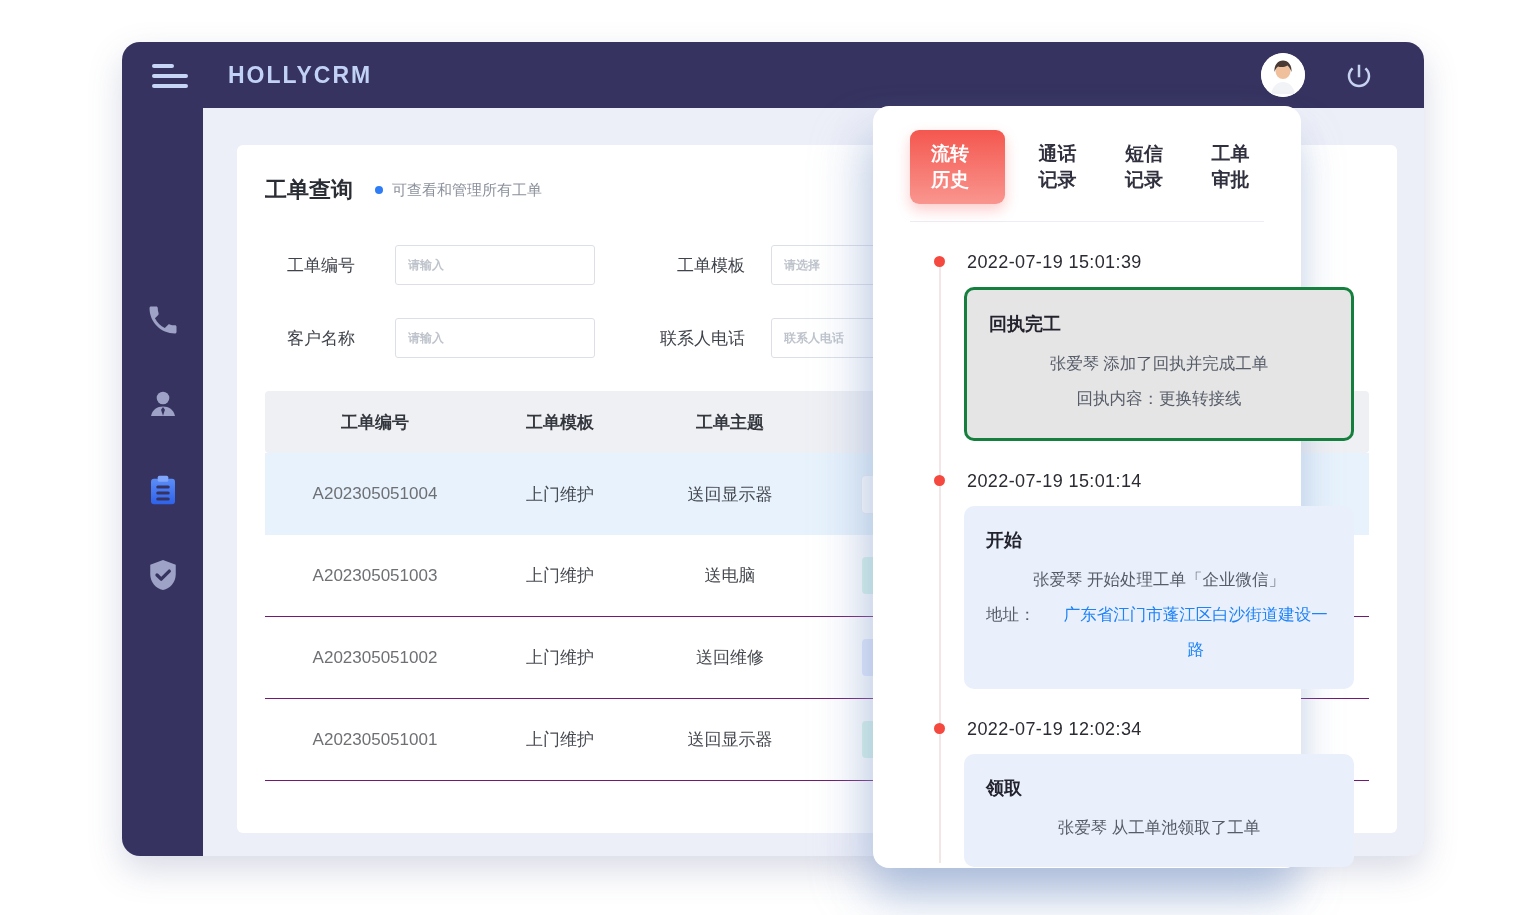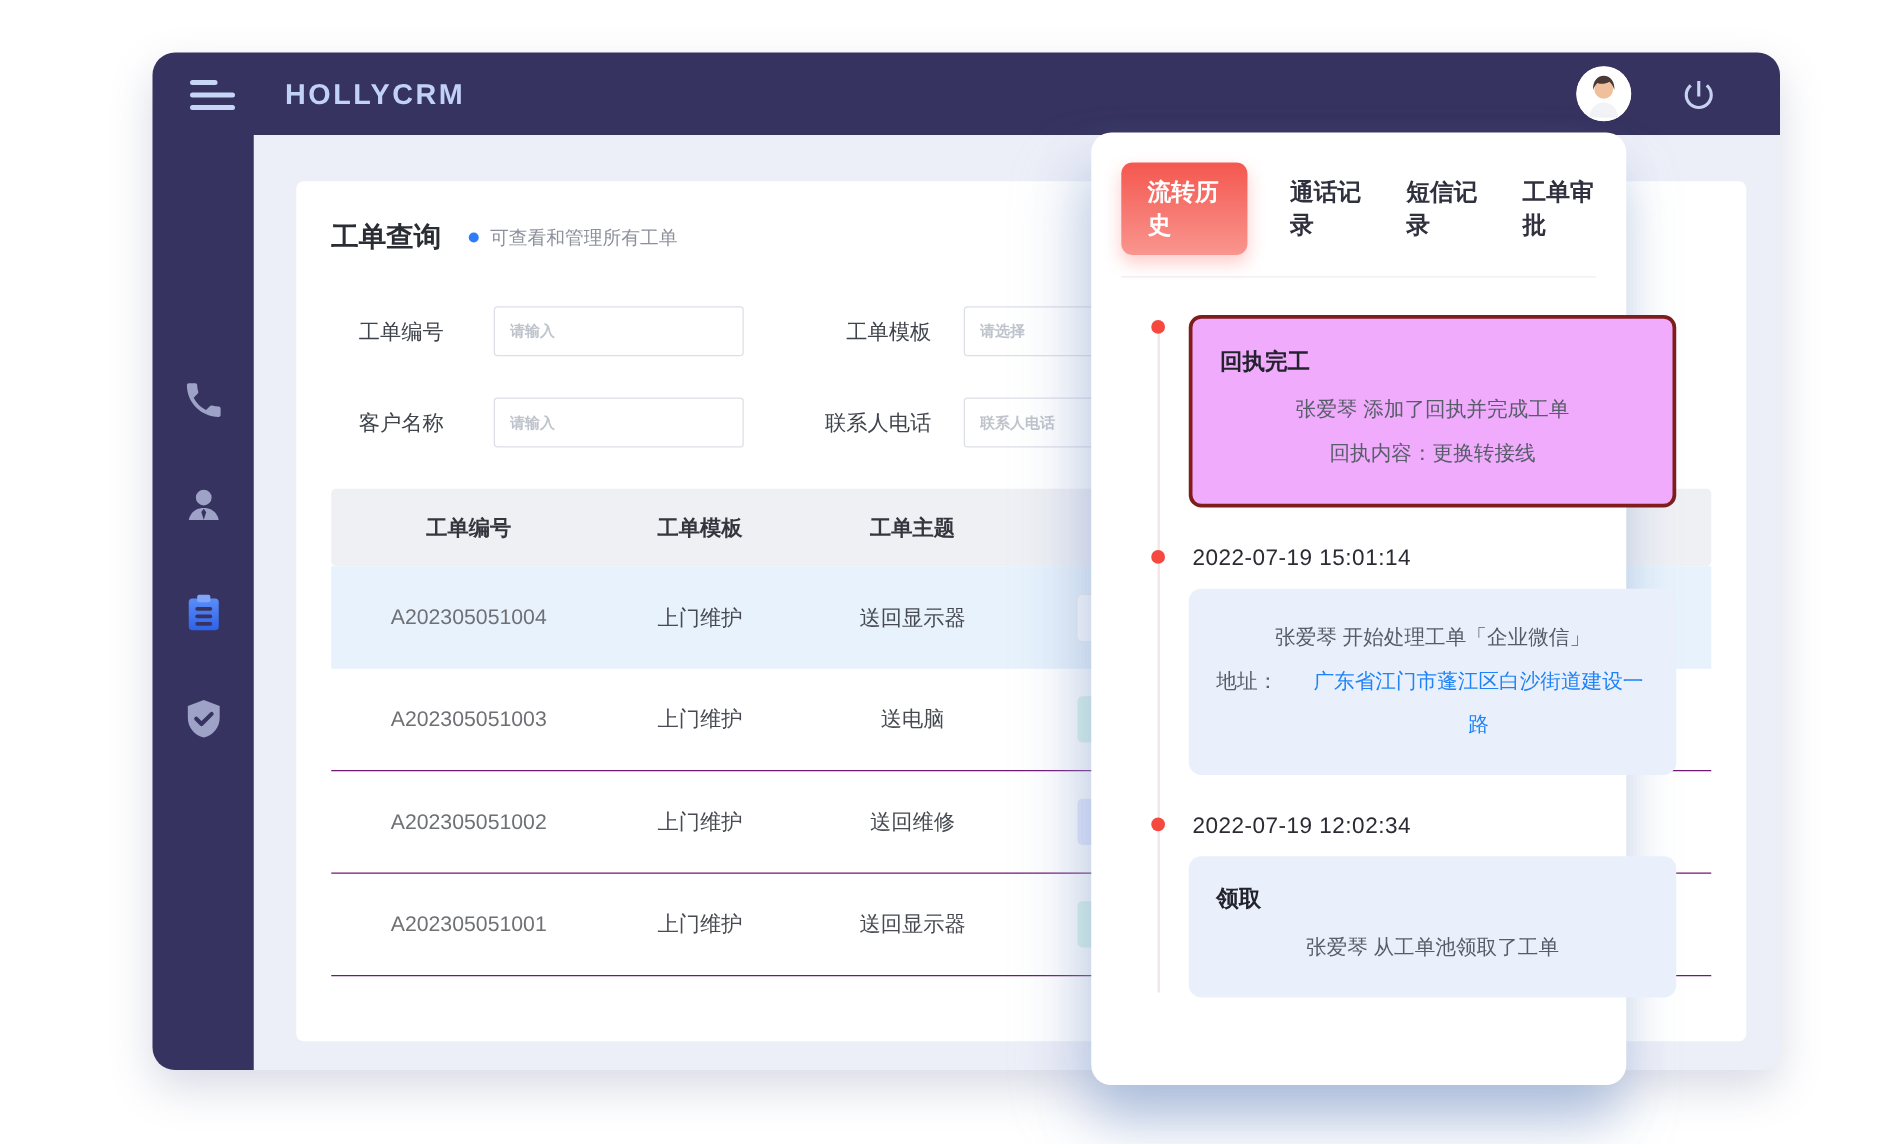--- a/index.html
+++ b/index.html
@@ -55,39 +55,39 @@
   .cell.id{ color:#6E7074; }
   .t-data{ height:82px; border-bottom:1px solid #701a75; cursor:pointer; }
   .t-data.highlight{ background:#E7F2FC; border-bottom:none; }
   .badge{ display:inline-block; padding:7px 13px; border-radius:4px; font-size:17px; }
   .badge--done{ background:#FFFFFF; color:#676B73; box-shadow:0 0 0 1px #ECEEF3; }
   .badge--processing{ background:#D8F6EA; color:#2BBF96; }
   .badge--accepted{ background:#E2E8FE; color:#7B86F8; }
 
   
   .detail-panel{ position:absolute; left:873px; top:106px; width:428px; height:762px;
-    background:#fff; border-radius:16px; padding:24px 24px;
+    background:#fff; border-radius:16px; padding:24px 37px;
     box-shadow:0 30px 42px -4px rgba(141,166,208,.55), -20px 26px 46px rgba(150,170,210,.25); }
   .tabs{ display:flex; align-items:center; gap:34px; }
   .tab-pill{ background:linear-gradient(180deg,#F4574F 0%,#F9968F 100%); color:#fff;
     font-size:19px; font-weight:700; padding:11px 21px; border-radius:9px; cursor:pointer;
     box-shadow:0 6px 14px rgba(244,90,82,.30); }
   .tab{ font-size:19px; font-weight:600; color:#30303E; cursor:pointer; }
   .tab-divider{ border-bottom:1px solid #EDEDF3; margin-top:17px; }
 
   .timeline{ position:relative; margin-top:30px; }
   .timeline:before{ content:""; position:absolute; left:29px; top:12px; bottom:4px;
                     width:2px; background:#F3E6E7; }
   .tl-entry{ position:relative; }
   .tl-dot{ position:absolute; left:24px; top:4px; width:11px; height:11px;
            border-radius:50%; background:#F5483E; }
   .tl-time{ padding-left:57px; font-size:18px; color:#2B2B33; letter-spacing:.4px; margin-bottom:14px; }
   .tl-card{ margin-left:54px; width:390px; background:#E9F0FB; border-radius:10px;
             padding:22px 22px; margin-bottom:30px; cursor:pointer; }
-  .tl-card.selected{ background:#f0abfc; border:3px solid #7f1d1d; }
+  .tl-card.selected{ background:#e5e5e5; border:3px solid #15803d;font-family:Liberation Serif, serif; }
   .tl-title{ font-size:18px; font-weight:700; color:#23232E; margin-bottom:10px; }
   .tl-line{ font-size:16.5px; color:#565C68; line-height:35px;text-align:center; }
   .tl-address{ display:flex; align-items:flex-start; }
   .tl-address .pre{ white-space:nowrap; }
   .tl-link{ color:#1E82F8; text-decoration:none; flex:1;margin-left:24px; }
   svg{ display:block; }
 </style>
 </head>
 <body>
 
@@ -224,31 +224,33 @@
     <div class="tab">通话记录</div>
     <div class="tab">短信记录</div>
     <div class="tab">工单审批</div>
   </div>
   <div class="tab-divider"></div>
 
   <div class="timeline">
 
     <div class="tl-entry">
       <span class="tl-dot"></span>
+      <div class="tl-time">2022-07-19 15:01:39</div>
       <div class="tl-card selected">
         <div class="tl-title">回执完工</div>
         <div class="tl-line">张爱琴 添加了回执并完成工单</div>
         <div class="tl-line">回执内容：更换转接线</div>
       </div>
     </div>
 
     <div class="tl-entry">
       <span class="tl-dot"></span>
       <div class="tl-time">2022-07-19 15:01:14</div>
       <div class="tl-card">
+        <div class="tl-title">开始</div>
         <div class="tl-line">张爱琴 开始处理工单「企业微信」</div>
         <div class="tl-line tl-address">
           <span class="pre">地址：</span>
           <a class="tl-link" href="#">广东省江门市蓬江区白沙街道建设一路</a>
         </div>
       </div>
     </div>
 
     <div class="tl-entry">
       <span class="tl-dot"></span>

